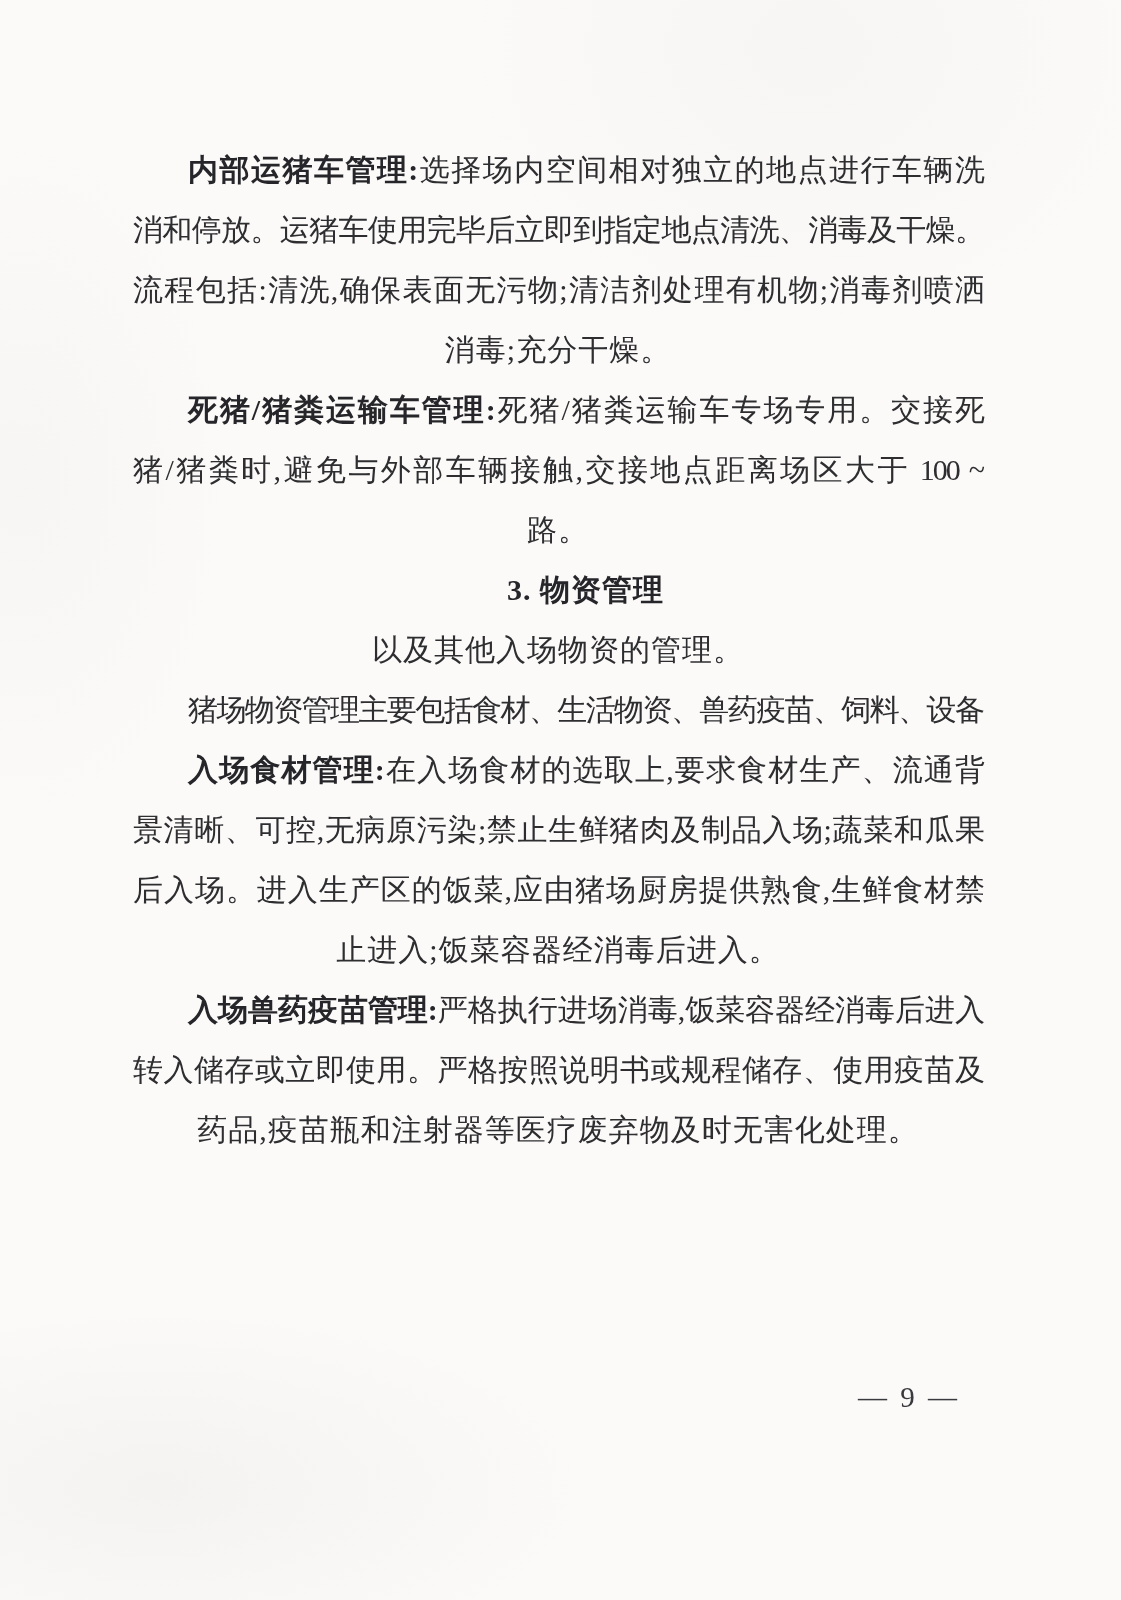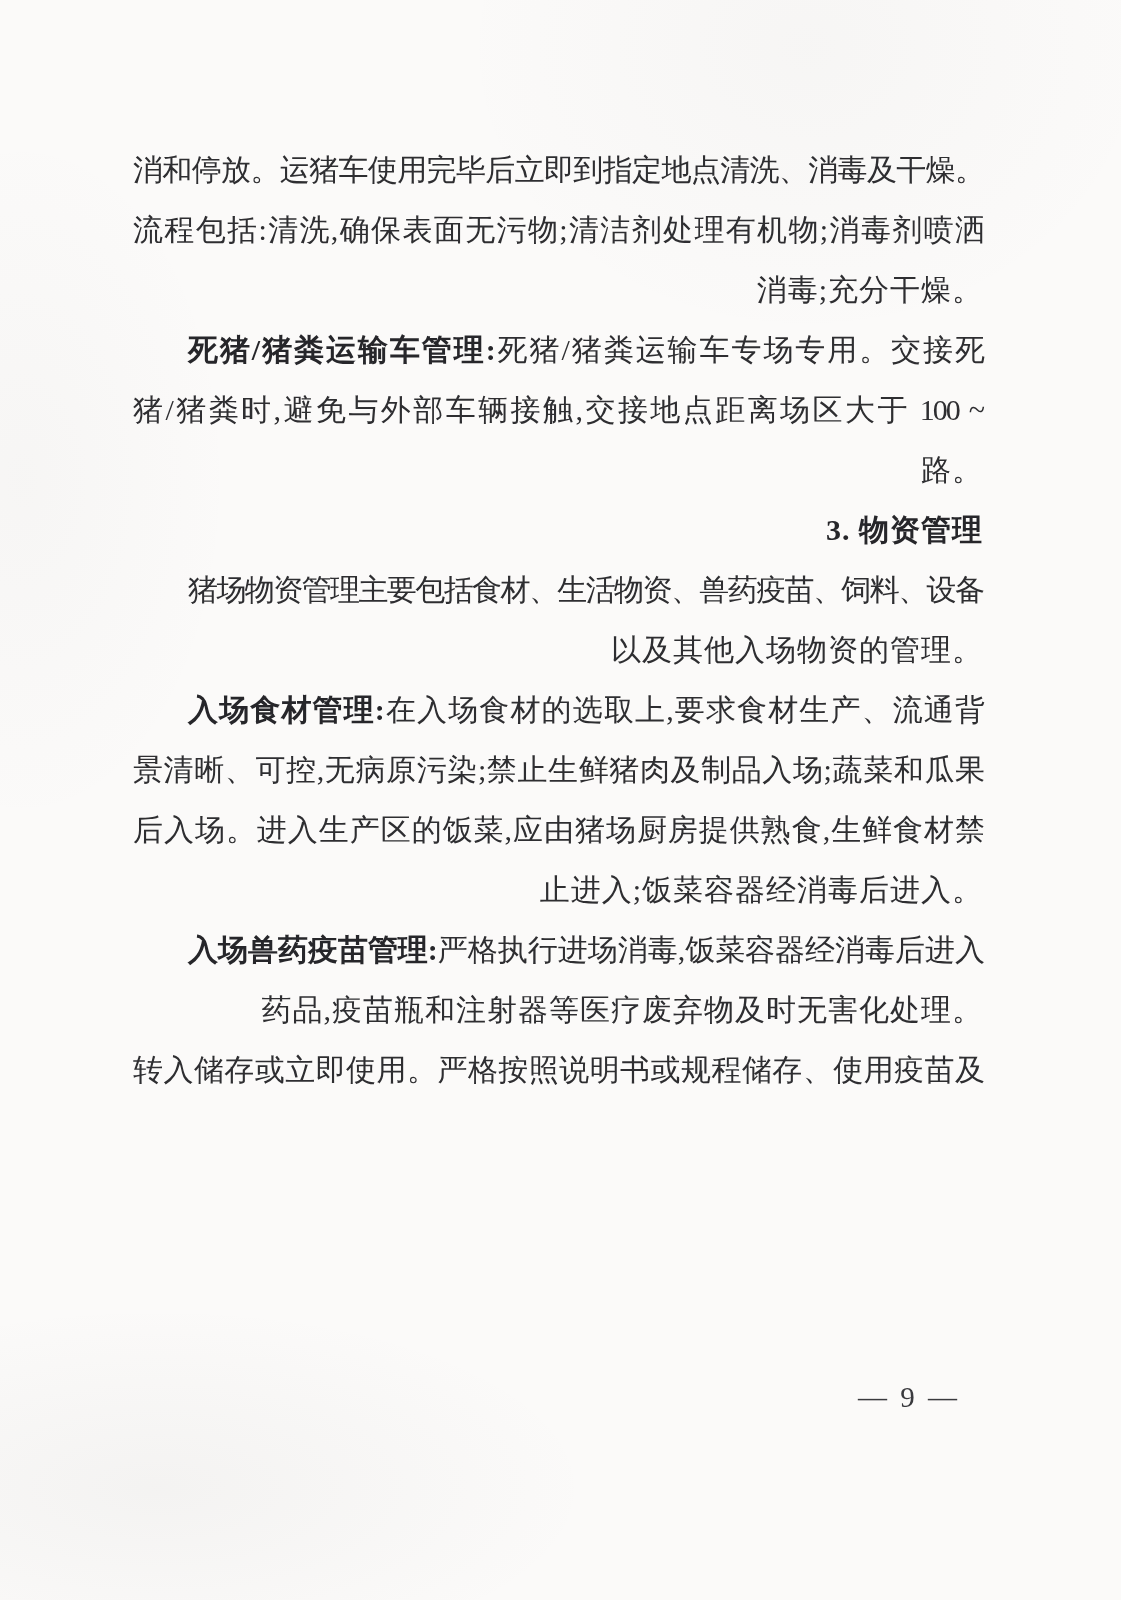--- a/index.html
+++ b/index.html
@@ -36,21 +36,21 @@
     height:60px;
     line-height:60px;
     font-size:30px;
   }
   .just{
     text-align:justify;
     text-align-last:justify;
     letter-spacing:-2px;
   }
   .last{
-    text-align:right;
+    text-align:center;
     letter-spacing:1px;
   }
   .ind{
     text-indent:55px;
   }
   .line b{
     font-weight:700;
     color:var(--heading);
   }
   .pageno{
@@ -60,53 +60,54 @@
     letter-spacing:3px;
     color:var(--page_number);
   }
 </style>
 </head>
 <body>
 
 <div class="page">
   <div class="text-block">
 
+    <div class="line just ind"><b>内部运猪车管理:</b><span>选择场内空间相对独立的地点进行车辆洗</span></div>
 
     <div class="line just"><span>消和停放。运猪车使用完毕后立即到指定地点清洗、消毒及干燥。</span></div>
 
     <div class="line just"><span>流程包括:清洗,确保表面无污物;清洁剂处理有机物;消毒剂喷洒</span></div>
 
     <div class="line last"><span>消毒;充分干燥。</span></div>
 
     <div class="line just ind"><b>死猪/猪粪运输车管理:</b><span>死猪/猪粪运输车专场专用。交接死</span></div>
 
     <div class="line just"><span>猪/猪粪时,避免与外部车辆接触,交接地点距离场区大于 100 ~</span></div>
 
 
     <div class="line last"><span>路。</span></div>
 
     <div class="line last ind"><b>3. 物资管理</b></div>
 
+    <div class="line last"><span>以及其他入场物资的管理。</span></div>
+
     <div class="line just ind"><span>猪场物资管理主要包括食材、生活物资、兽药疫苗、饲料、设备</span></div>
-
-    <div class="line last"><span>以及其他入场物资的管理。</span></div>
 
     <div class="line just ind"><b>入场食材管理:</b><span>在入场食材的选取上,要求食材生产、流通背</span></div>
 
     <div class="line just"><span>景清晰、可控,无病原污染;禁止生鲜猪肉及制品入场;蔬菜和瓜果</span></div>
 
 
     <div class="line just"><span>后入场。进入生产区的饭菜,应由猪场厨房提供熟食,生鲜食材禁</span></div>
 
     <div class="line last"><span>止进入;饭菜容器经消毒后进入。</span></div>
 
     <div class="line just ind"><b>入场兽药疫苗管理:</b><span>严格执行进场消毒,饭菜容器经消毒后进入</span></div>
 
 
 
+    <div class="line just"><span>转入储存或立即使用。严格按照说明书或规程储存、使用疫苗及</span></div>
+
     <div class="line last"><span>药品,疫苗瓶和注射器等医疗废弃物及时无害化处理。</span></div>
-
-    <div class="line just"><span>转入储存或立即使用。严格按照说明书或规程储存、使用疫苗及</span></div>
 
   </div>
 
   <div class="pageno">— 9 —</div>
 </div>
 
 </body></html>

